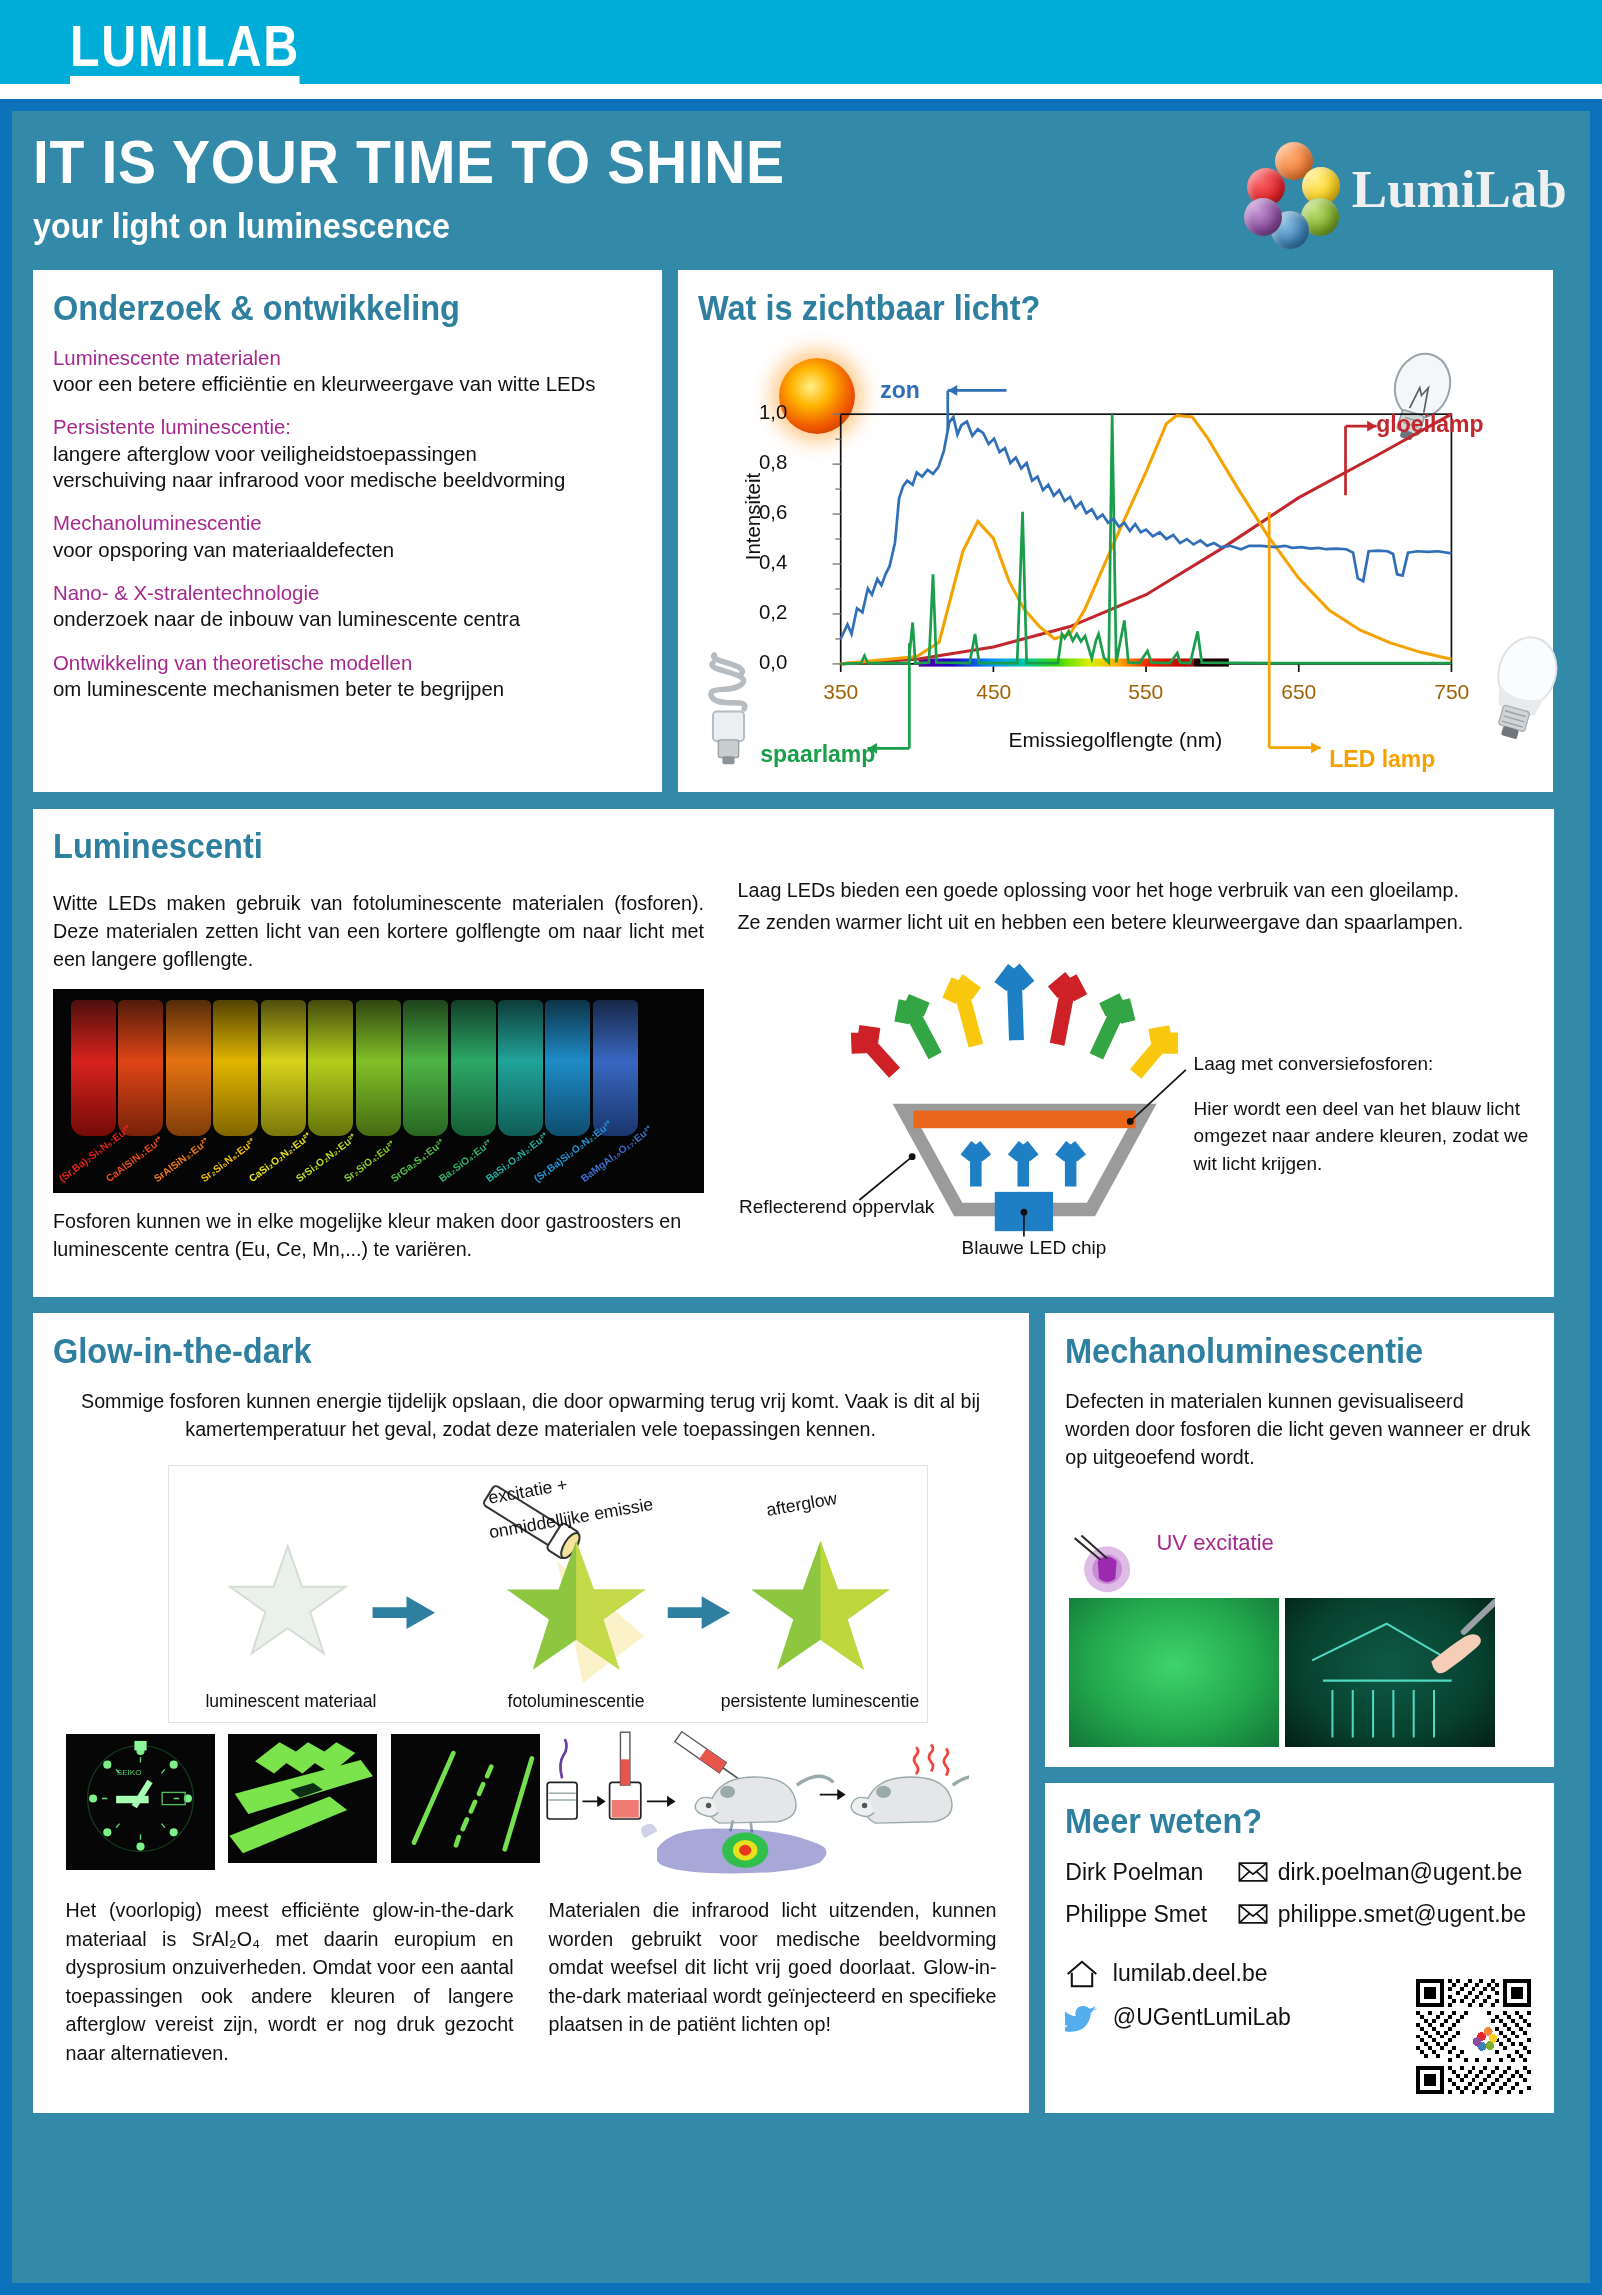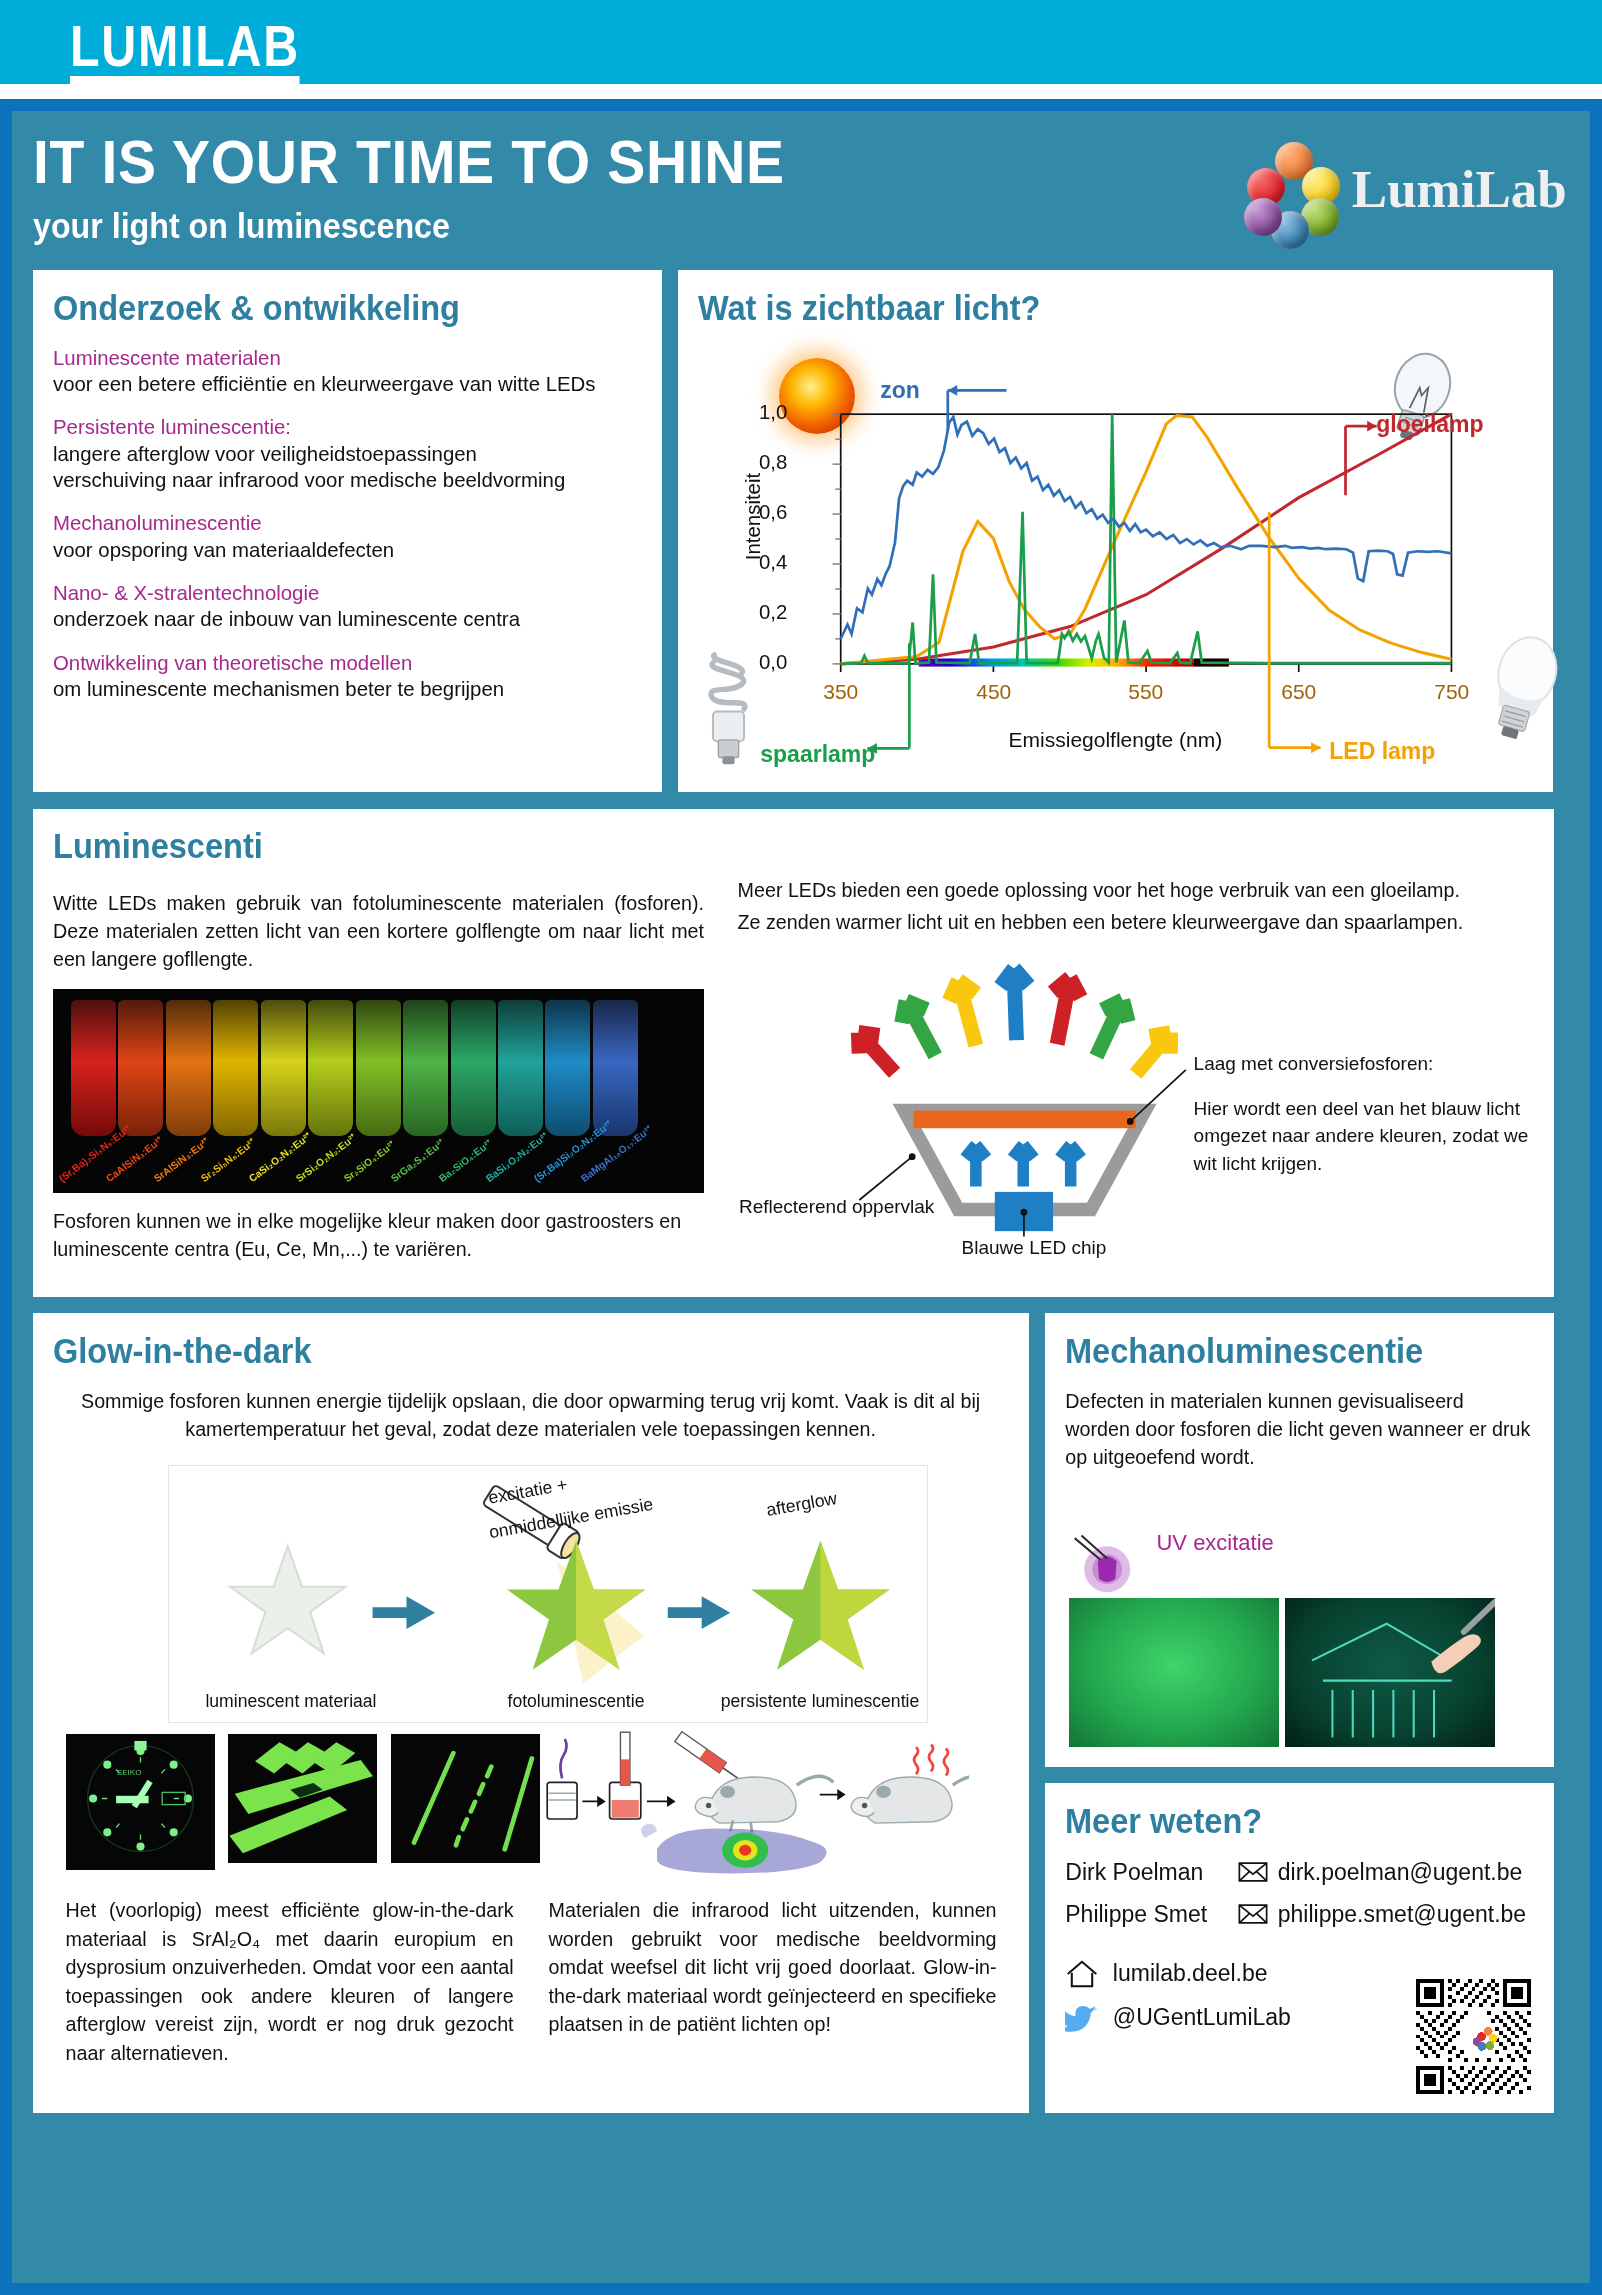--- a/index.html
+++ b/index.html
@@ -276,21 +276,21 @@
           <path d="M70 18 L24 18 M24 18 L24 120" stroke="#C1272D" stroke-width="4" fill="none"></path>
           <path d="M70 18 L56 10 L56 26 Z" fill="#C1272D"></path>
         </svg>
 
         <div class="ann" style="left:62px;top:395px;color:#1A9E4B;">spaarlamp</div>
         <svg style="position:absolute;left:156px;top:297px;" width="81" height="115" viewBox="0 0 120 170">
           <path d="M82 0 L82 156 M82 156 L20 156" stroke="#1A9E4B" stroke-width="4" fill="none"></path>
           <path d="M20 156 L34 148 L34 164 Z" fill="#1A9E4B"></path>
         </svg>
 
-        <div class="ann" style="left:631px;top:392px;color:#F5A200;">LED lamp</div>
+        <div class="ann" style="left:631px;top:400px;color:#F5A200;">LED lamp</div>
         <svg style="position:absolute;left:559px;top:166px;" width="88" height="244" viewBox="0 0 130 360">
           <path d="M18 0 L18 348 M18 348 L94 348" stroke="#F5A200" stroke-width="4" fill="none"></path>
           <path d="M94 348 L80 340 L80 356 Z" fill="#F5A200"></path>
         </svg>
       </div>
     </div>
   </div>
 
   <div class="row">
     <div class="card" style="width:1521px;height:488px;position:relative;">
@@ -324,21 +324,21 @@
           <div class="vlabel" style="left: 391px; color: rgb(47, 181, 110);">Ba₂SiO₄:Eu²⁺</div>
           <div class="vlabel" style="left: 438px; color: rgb(35, 176, 165);">BaSi₂O₂N₂:Eu²⁺</div>
           <div class="vlabel" style="left: 486px; color: rgb(33, 150, 214);">(Sr,Ba)Si₂O₂N₂:Eu²⁺</div>
           <div class="vlabel" style="left: 533px; color: rgb(61, 111, 208);">BaMgAl₁₀O₁₇:Eu²⁺</div>
         </div>
 
         <p class="body" style="margin-top:15px;text-align:left;">Fosforen kunnen we in elke mogelijke kleur maken door gastroosters en luminescente centra (Eu, Ce, Mn,...) te variëren.</p>
       </div>
 
       <div style="position:absolute;left:705px;top:68px;width:794px;">
-        <p class="body">Meer LEDs bieden een goede oplossing voor het hoge verbruik van een gloeilamp.</p>
+        <p class="body">Laag LEDs bieden een goede oplossing voor het hoge verbruik van een gloeilamp.</p>
         <p class="body" style="margin-top:4.1px;">Ze zenden warmer licht uit en hebben een betere kleurweergave dan spaarlampen.</p>
 
         <div class="leddia" style="margin-top:6.8px;">
           <svg width="794" height="298" viewBox="0 0 1170 440">
 
             <g stroke-linejoin="round">
               <g transform="translate(230,190) rotate(-42)">
                 <path d="M0 0 L0 -80 M0 -80 L-20 -56 M0 -80 L20 -56" stroke="#CE2027" stroke-width="22" fill="none" stroke-linecap="butt"></path>
               </g>
               <g transform="translate(290,165) rotate(-28)">

